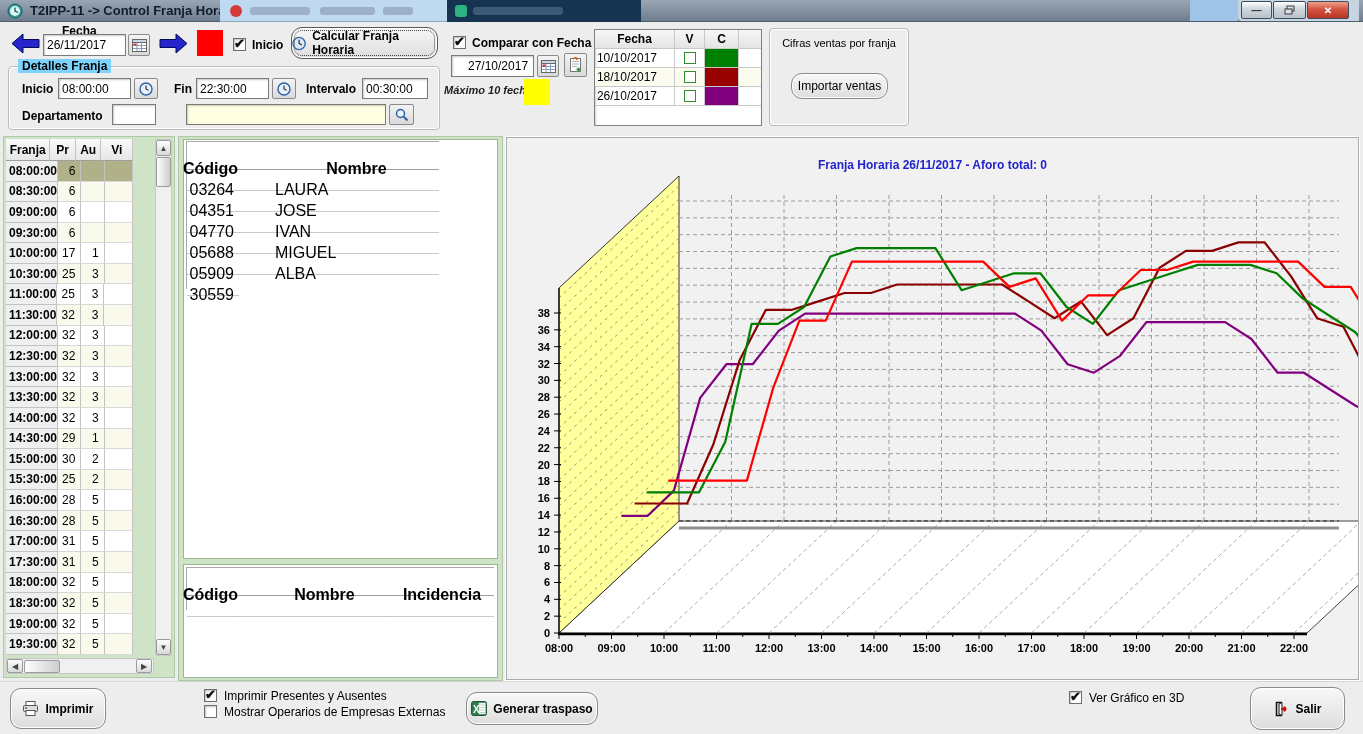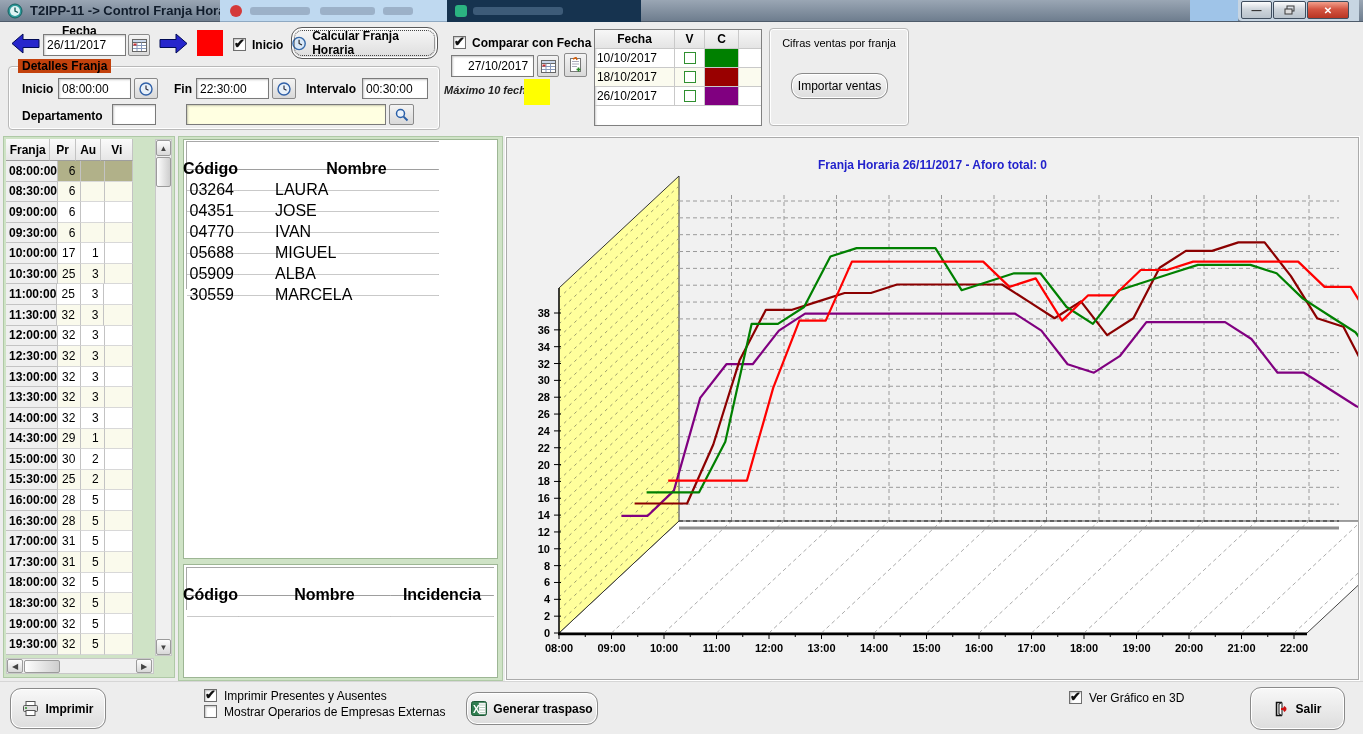--- a/index.html
+++ b/index.html
@@ -32,21 +32,21 @@
   .btn { position:absolute; background:linear-gradient(#F8F8F8,#DDDDDD); border:1px solid #8A8A8A;
     border-radius:11px; box-shadow:inset 0 0 0 1px #FFF; font-weight:bold; font-size:12px;
     display:flex; align-items:center; justify-content:center; gap:6px; cursor:default; }
   .sbtn { position:absolute; background:linear-gradient(#F4F4F4,#D9D9D9); border:1px solid #8A8A8A;
     border-radius:2px; display:flex; align-items:center; justify-content:center; }
   .cb { position:absolute; width:13px; height:13px; background:#FFF; border:1px solid #6E6E6E;
     box-shadow:inset 1px 1px 2px rgba(0,0,0,.25); }
   .cb.on::after { content:"✔"; position:absolute; left:0px; top:-3px; font-size:13px; font-weight:bold; color:#111; }
   .swatch { position:absolute; }
   .groupbox { position:absolute; border:1px solid #B9B9B9; border-radius:4px; box-shadow:inset 0 0 0 1px #FFF; }
-  .groupbox > .gb-label { position:absolute; top:-8px; left:9px; background:#c2410c; padding:0 4px; font-weight:bold; }
+  .groupbox > .gb-label { position:absolute; top:-8px; left:9px; background:#7dd3fc; padding:0 4px; font-weight:bold; }
 
   
   .dates-table { position:absolute; left:594px; top:29px; width:168px; height:97px; background:#FFF;
     border:1px solid #808080; box-shadow:inset 1px 1px 2px rgba(0,0,0,.2); }
   .dt-row { display:flex; height:19px; border-bottom:1px solid #C9C9C9; }
   .dt-row.hdr { background:linear-gradient(#F7F7F7,#E4E4E4); font-weight:bold; }
   .dt-cell { border-right:1px solid #C9C9C9; display:flex; align-items:center; justify-content:center; font-size:12px; position:relative; }
   .dt-c0 { width:80px; justify-content:flex-end; padding-right:17px; }
   .dt-row.hdr .dt-c0 { justify-content:center; padding-right:0; }
   .dt-c1 { width:30px; } .dt-c2 { width:34px; padding:0; } .dt-c3 { flex:1; border-right:none; }
@@ -449,21 +449,20 @@
     <div class="m-row alt">
       <div class="m-cell m-code">05688</div>
       <div class="m-cell m-name">MIGUEL</div>
     </div>
     <div class="m-row">
       <div class="m-cell m-code">05909</div>
       <div class="m-cell m-name">ALBA</div>
     </div>
     <div class="m-row alt">
       <div class="m-cell m-code">30559</div>
-      <div class="m-cell m-name">MARCELA</div>
     </div>
   </div>
 
 <div class="white-box" style="left:183px;top:564px;width:315px;height:114px"></div>
 <div class="mtable" style="left:186px;top:567px" id="inc-table">
     <div class="m-row hdr">
       <div class="m-cell m-code">Código</div>
       <div class="m-cell m-name2">Nombre</div>
       <div class="m-cell m-inc">Incidencia</div>
     </div>

